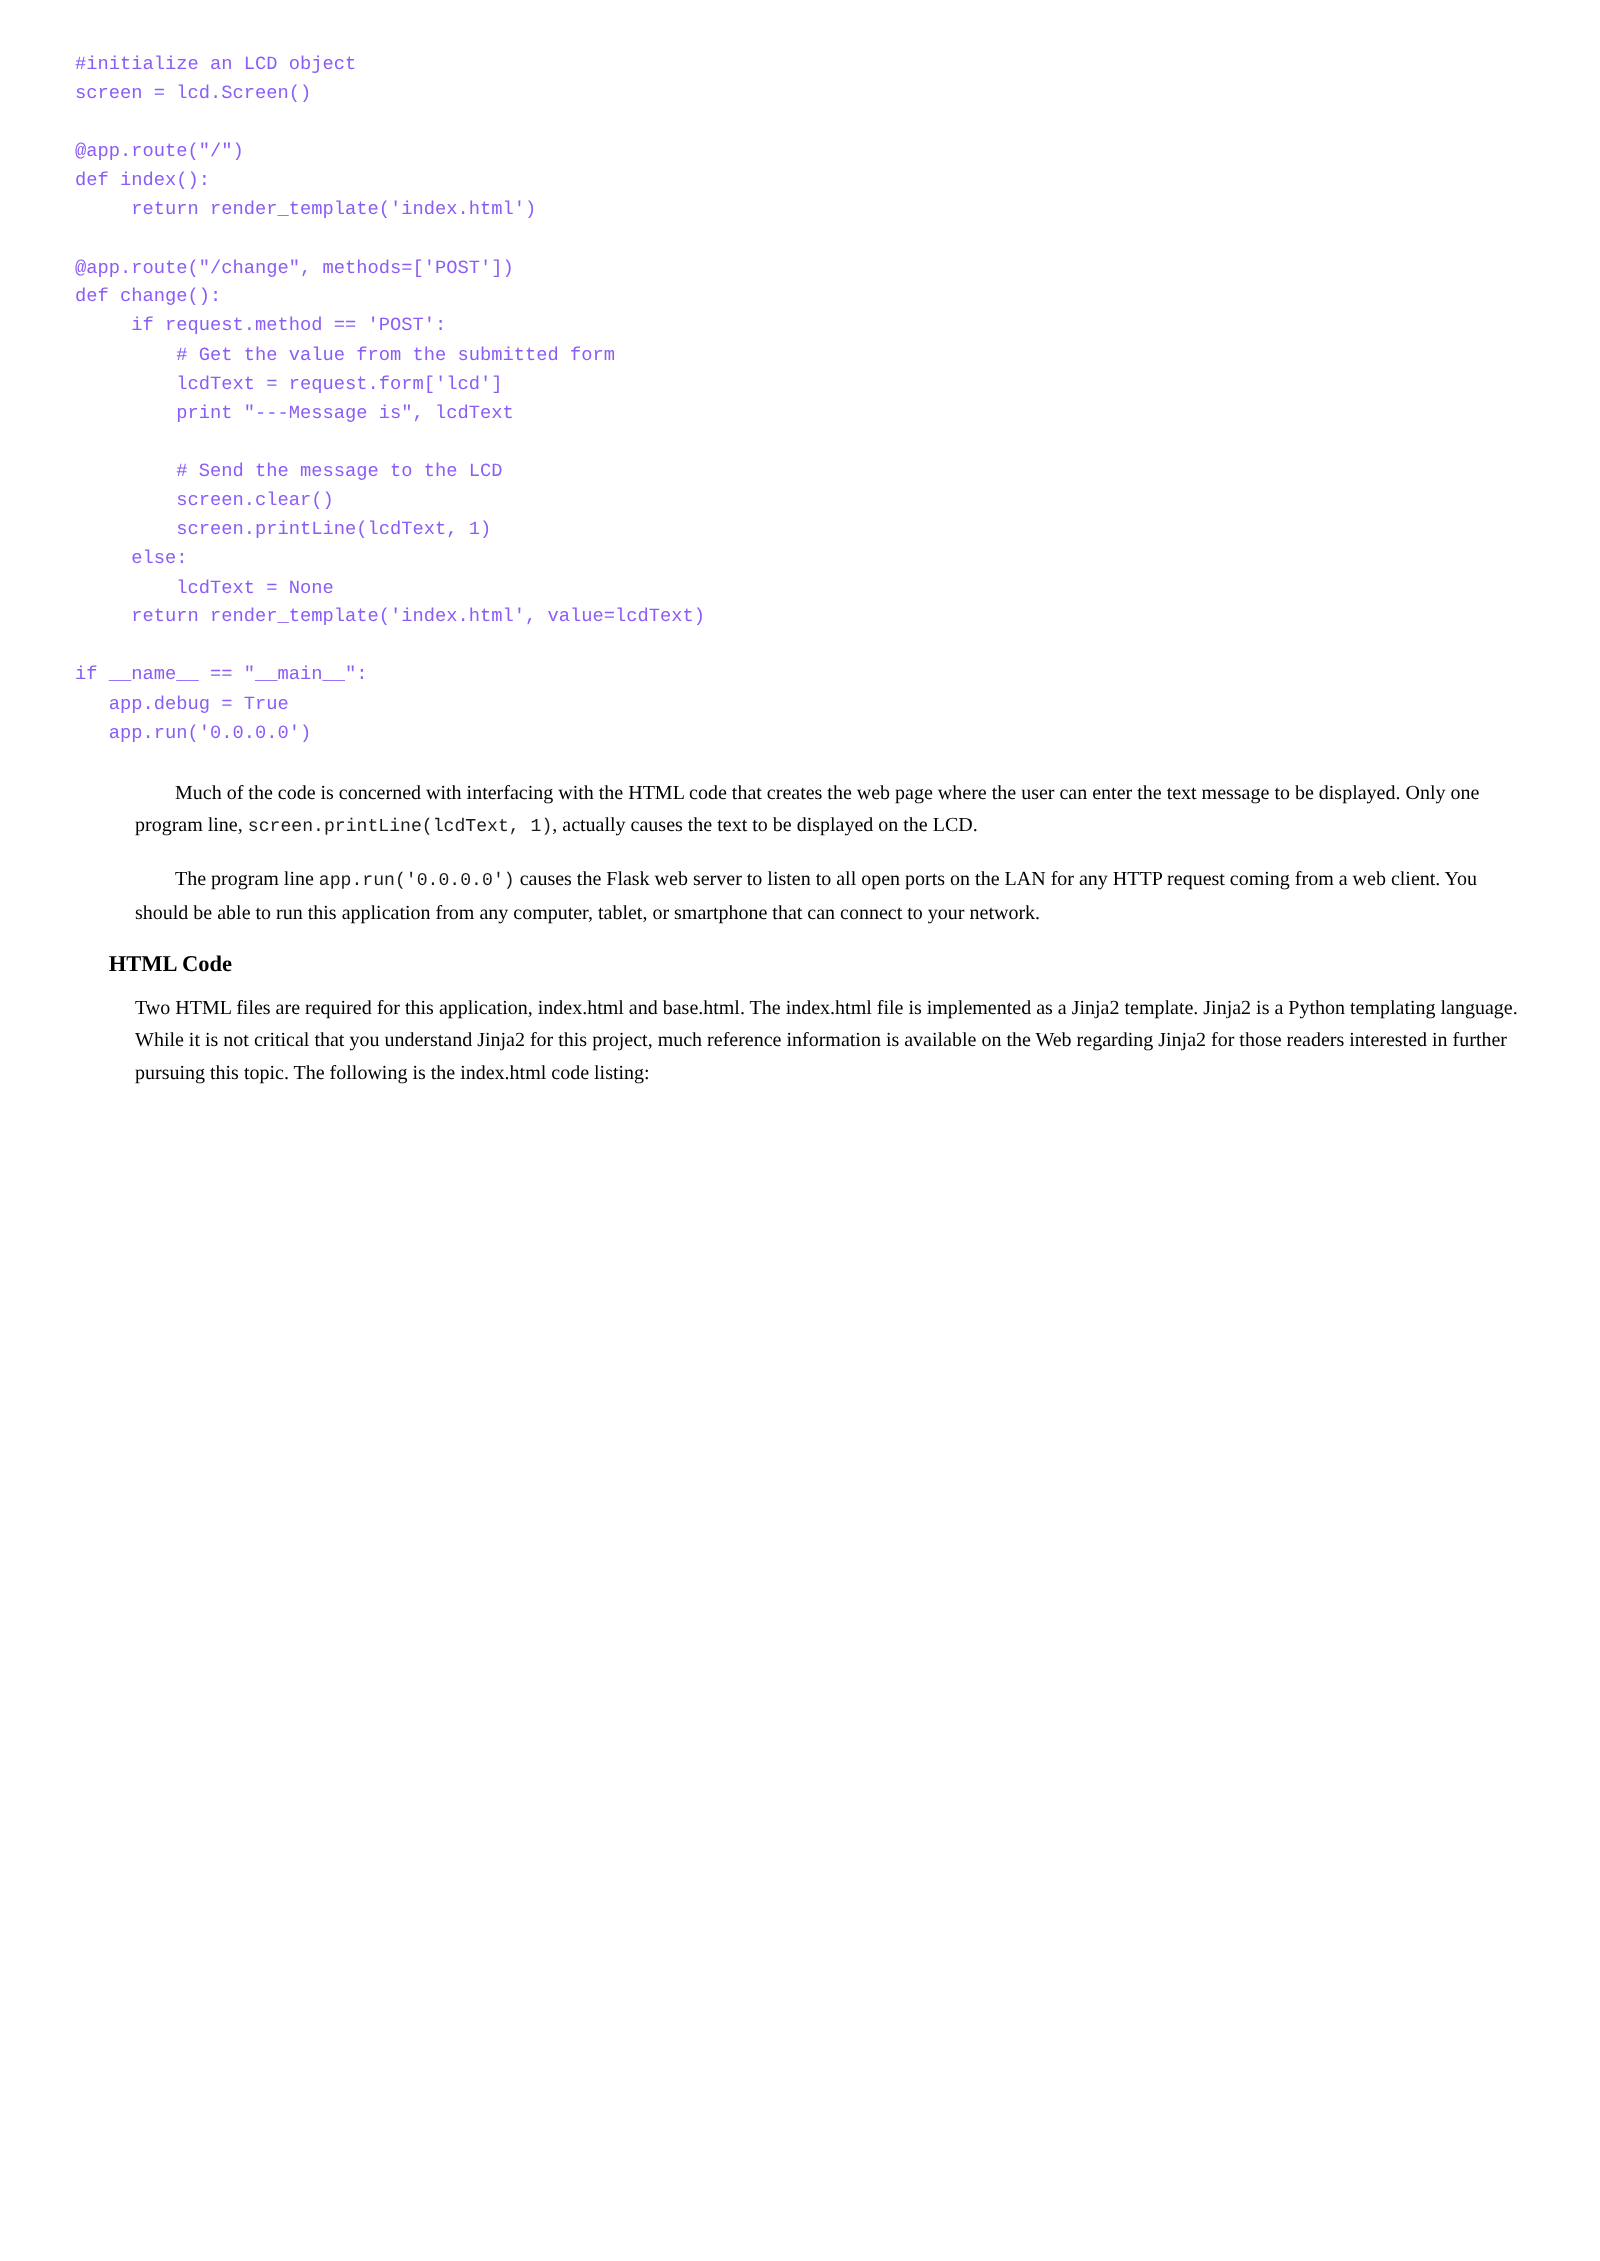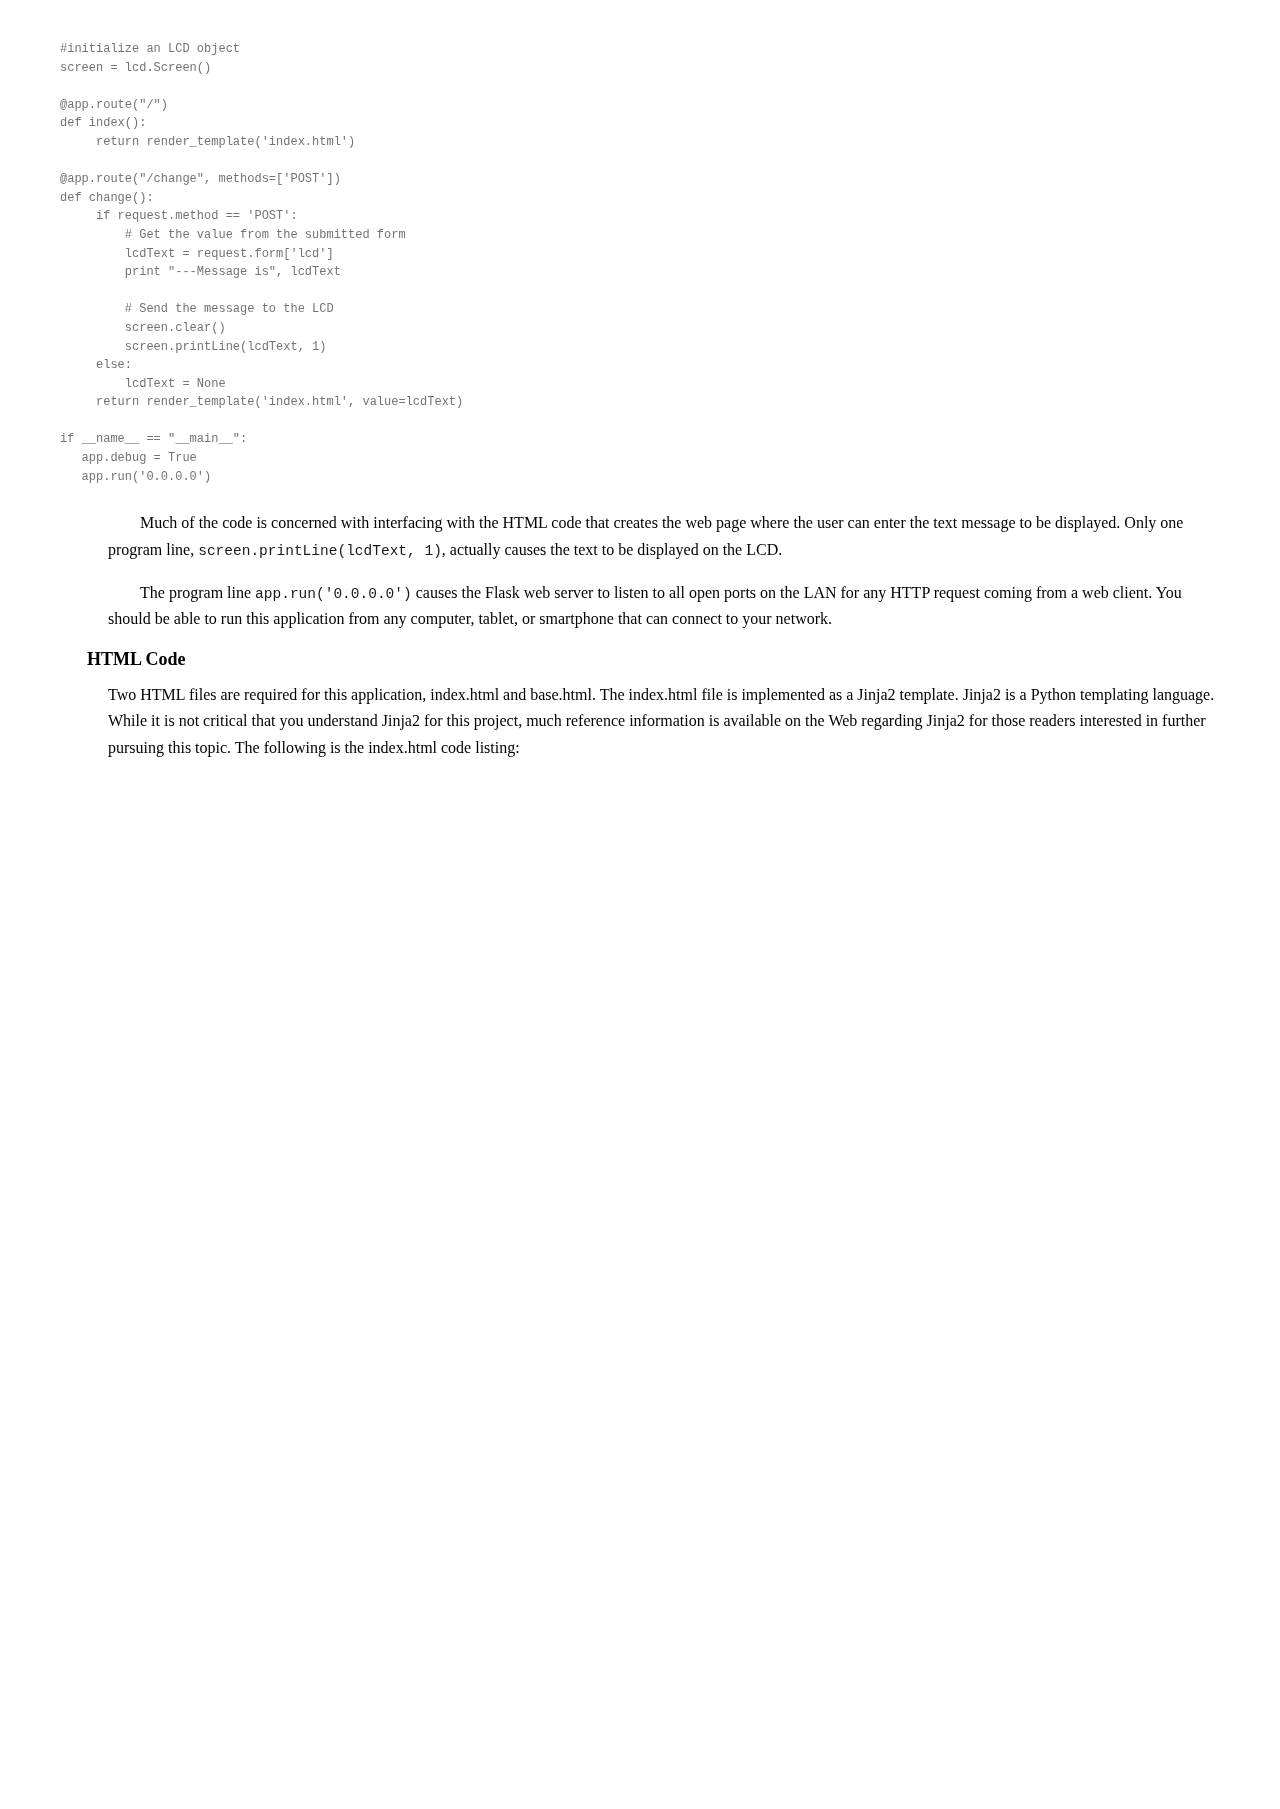--- a/index.html
+++ b/index.html
@@ -13,23 +13,23 @@
       font-family: Georgia, 'Times New Roman', serif;
       font-size: 16px;
       color: #000000;
       width: 1280px;
       min-height: 1809px;
       padding: 40px 60px;
     }
 
     .code-block {
       font-family: 'Courier New', Courier, monospace;
-      font-size: 12px;
+      font-size: 15px;
       line-height: 1.55;
-      color: #737373;
+      color: #8b5cf6;
       background: #ffffff;
       margin-bottom: 24px;
       white-space: pre;
     }
 
     .prose {
       font-family: Georgia, 'Times New Roman', serif;
       font-size: 16px;
       line-height: 1.65;
       color: #000000;

